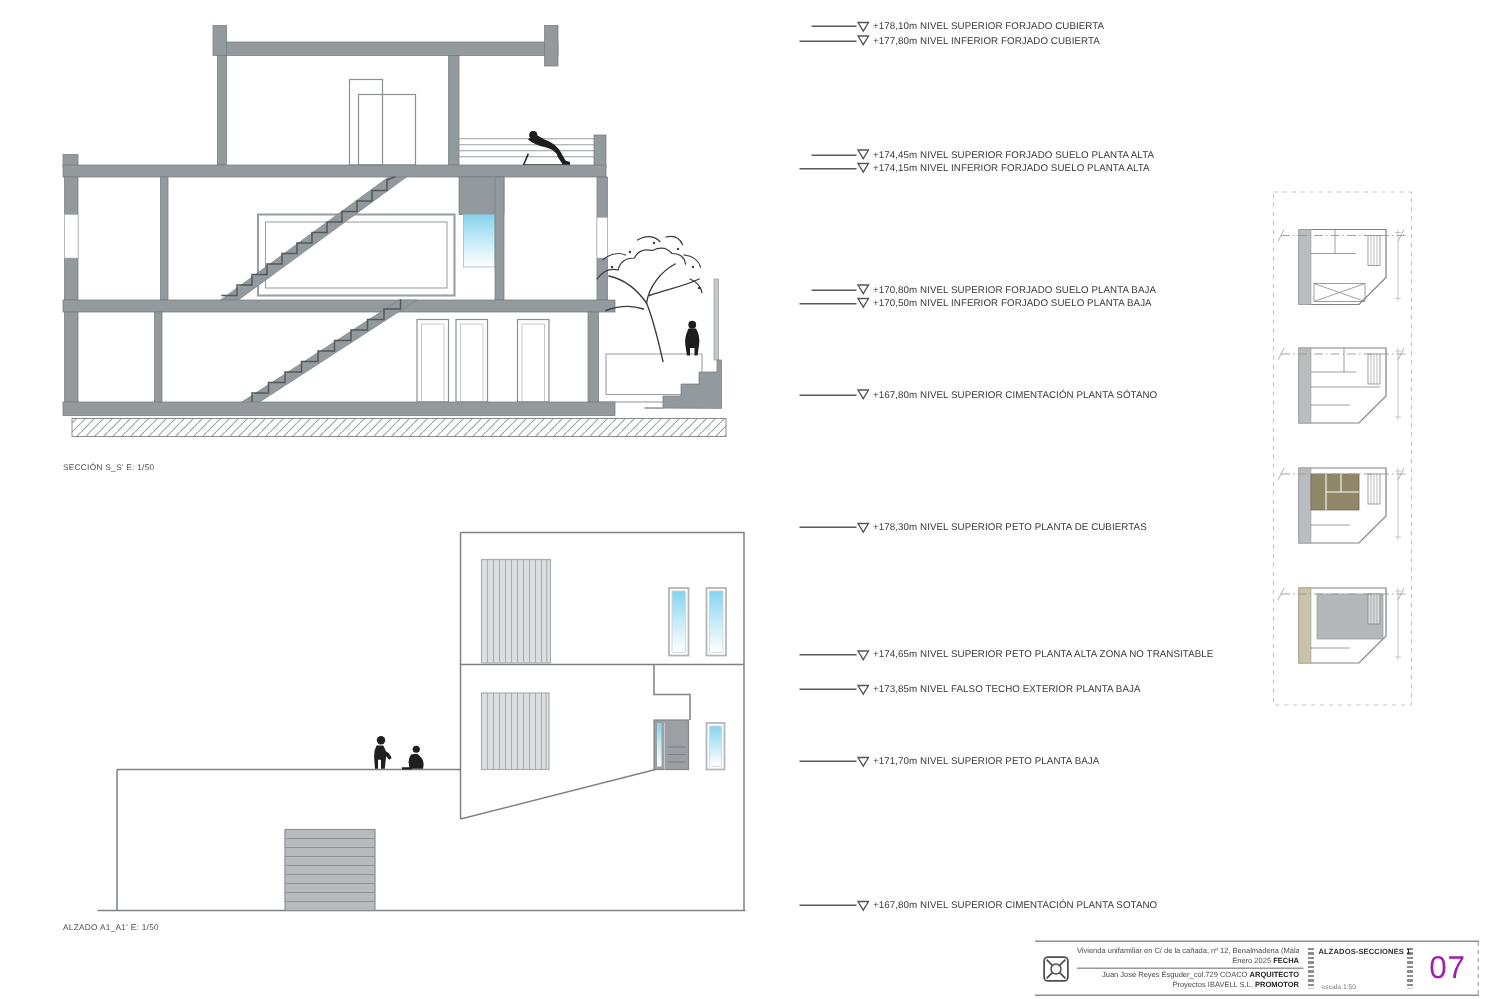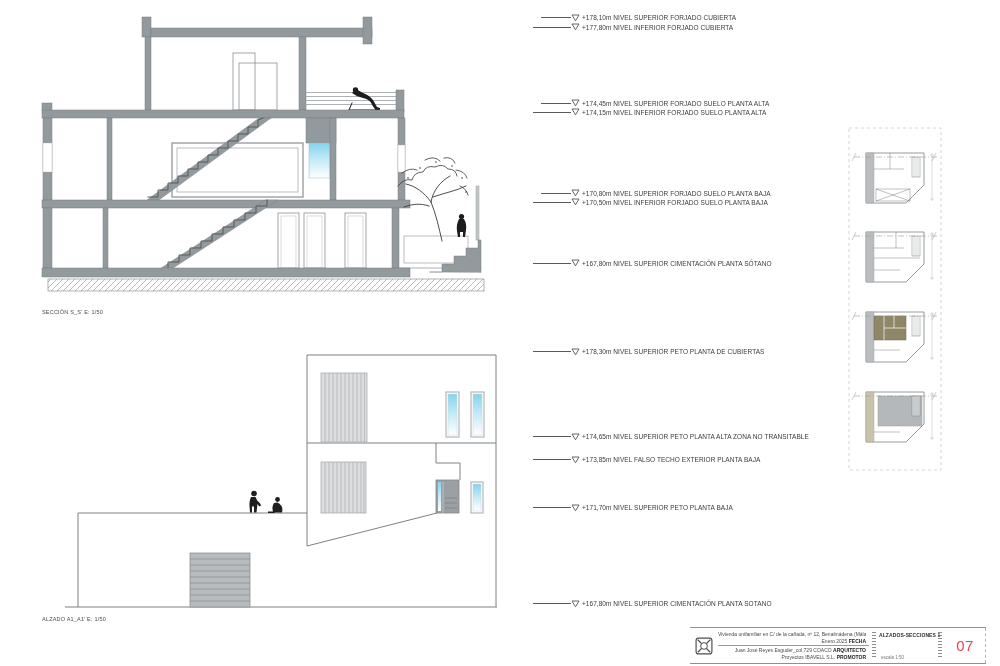--- a/index.html
+++ b/index.html
@@ -28,21 +28,21 @@
   .tb-line{font-size:5px;line-height:6.5px;color:#4a4a4a;text-align:right;white-space:nowrap;
            overflow:hidden;}
   .tb-line b{font-size:5px;color:#222;}
   .vscale{width:4px;height:27px;align-self:center;flex:none;margin:0 3px;
           background:repeating-linear-gradient(to bottom,#8d8d8d 0 1.4px,transparent 1.4px 3px);}
   .tb-sheet{width:56px;flex:none;position:relative;}
   .tb-sheet-title{font-size:5px;font-weight:bold;color:#2e2e2e;text-align:center;margin-top:4px;
                   letter-spacing:.1px;white-space:nowrap;}
   .tb-sheet-scale{position:absolute;left:2px;bottom:3px;font-size:4.5px;color:#777;}
   .tb-num{width:40px;flex:none;display:flex;align-items:center;justify-content:center;
-          font-size:15px;color:#ef4444;border-right:1px dashed #b5b5b5;letter-spacing:.5px;}
+          font-size:21px;color:#a21caf;border-right:1px dashed #b5b5b5;letter-spacing:.5px;}
 </style>
 </head>
 <body>
 
 <svg id="sheet" viewBox="0 0 1000 666">
   <defs>
     <linearGradient id="glass" x1="0" y1="0" x2="0" y2="1">
       <stop offset="0%" stop-color="#86d3ee"></stop>
       <stop offset="45%" stop-color="#bfe9f7"></stop>
       <stop offset="100%" stop-color="#ffffff"></stop>

